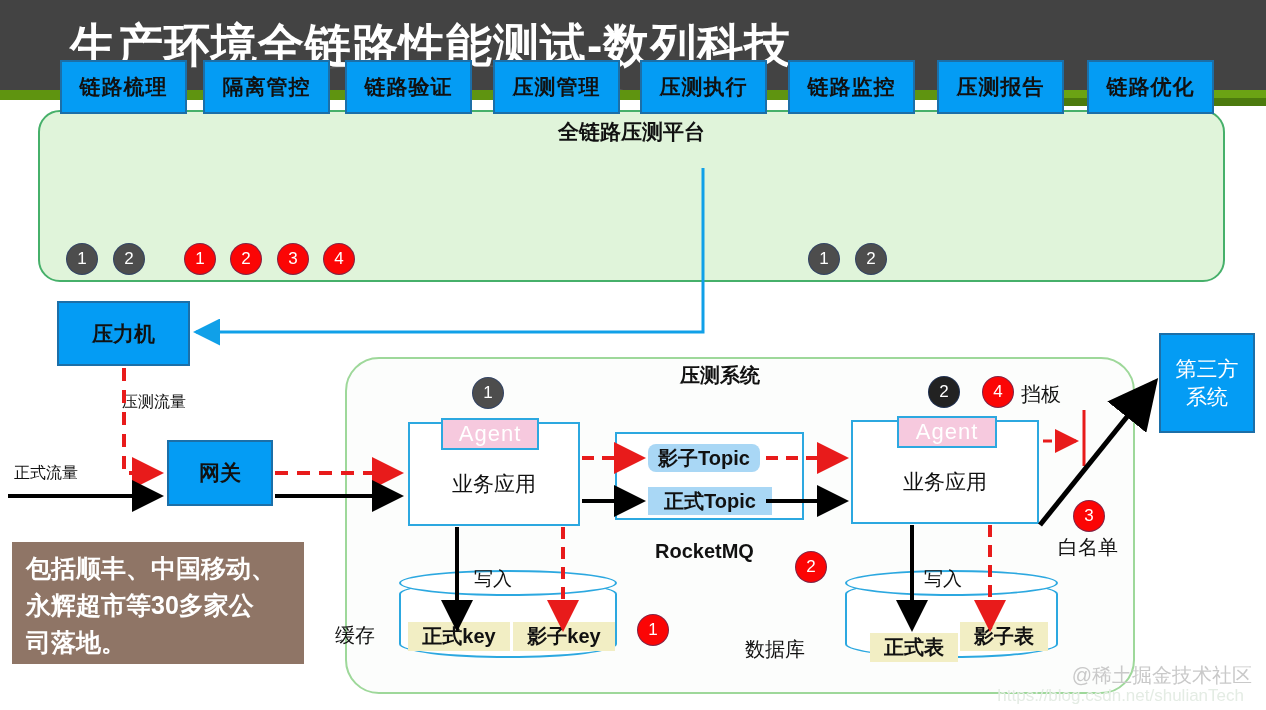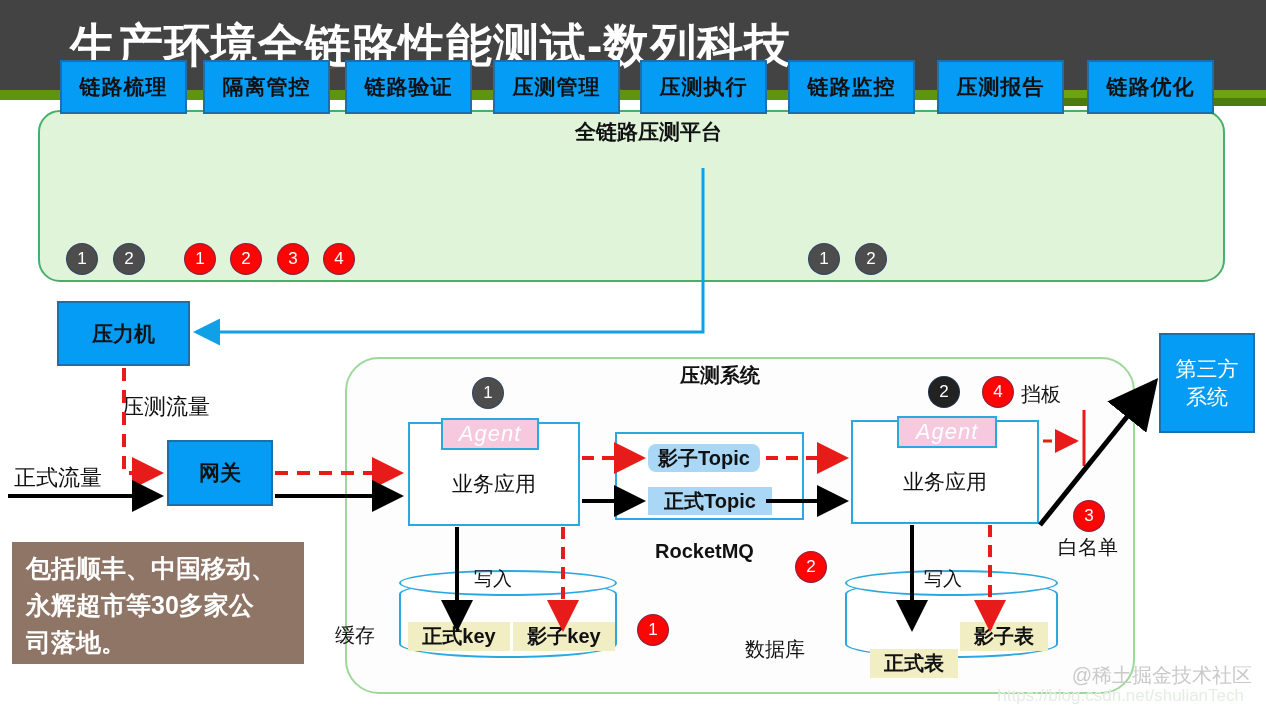--- a/index.html
+++ b/index.html
@@ -166,21 +166,20 @@
     position: absolute;
     background: #f6c9de;
     border: 2px solid #2ca8e0;
     box-sizing: border-box;
     display: flex;
     align-items: center;
     justify-content: center;
     font-size: 22px;
     color: #ffffff;
     letter-spacing: 1px;
-    font-style: italic;
   }
 
   
   .mq-box {
     position: absolute;
     background: #ffffff;
     border: 2px solid #2ca8e0;
     box-sizing: border-box;
   }
   .topic-chip {
@@ -237,21 +236,21 @@
     color: #111111;
   }
 
   
   .flow-label {
     position: absolute;
     font-size: 20px;
     color: #111111;
     white-space: nowrap;
   }
-  .flow-label.big { font-size: 22px; }
+  .flow-label.big { font-size: 16px; }
 
   
   .note-box {
     position: absolute;
     left: 12px; top: 542px;
     width: 292px; height: 122px;
     background: #8f7566;
     box-sizing: border-box;
     padding: 8px 12px 0 14px;
   }
@@ -293,21 +292,21 @@
 
   <div class="titlebar">
     <div class="arc"></div>
     <div class="title-text cn">生产环境全链路性能测试-数列科技</div>
   </div>
   <div class="green-bar-left"></div>
   <div class="green-bar-right"></div>
   <div class="green-bar-right-top"></div>
 
   <div class="platform-panel"></div>
-  <div class="platform-title cn" style="left:38px; top:118px; width:1187px;padding-left:17px;">全链路压测平台</div>
+  <div class="platform-title cn" style="left:38px; top:118px; width:1187px;">全链路压测平台</div>
 
   <div class="mod-box cn" style="left:60px; width:127px;">链路梳理</div>
   <div class="mod-box cn" style="left:203px; width:127px;">隔离管控</div>
   <div class="mod-box cn" style="left:345px; width:127px;">链路验证</div>
   <div class="mod-box cn" style="left:493px; width:127px;">压测管理</div>
   <div class="mod-box cn" style="left:640px; width:127px;">压测执行</div>
   <div class="mod-box cn" style="left:937px; width:127px;">压测报告</div>
   <div class="mod-box cn" style="left:788px; width:127px;">链路监控</div>
   <div class="mod-box cn" style="left:1087px; width:127px;">链路优化</div>
 
@@ -357,21 +356,21 @@
   <div class="cyl-top" style="left:399px; top:570px; width:218px; height:26px;"></div>
   <div class="write-label cn" style="left:474px; top:566px;">写入</div>
   <div class="cyl-cell cn" style="left:408px; top:622px; width:102px; height:29px;">正式key</div>
   <div class="cyl-cell cn" style="left:513px; top:622px; width:102px; height:29px;">影子key</div>
   <div class="store-label cn" style="left:335px; top:622px;">缓存</div>
   <div class="badge red" style="left:637px; top:614px;">1</div>
 
   <div class="cyl" style="left:845px; top:580px; width:213px; height:78px;"></div>
   <div class="cyl-top" style="left:845px; top:570px; width:213px; height:26px;"></div>
   <div class="write-label cn" style="left:924px; top:566px;">写入</div>
-  <div class="cyl-cell cn" style="left:870px; top:620px; width:88px; height:29px;margin-top:29px;">正式表</div>
+  <div class="cyl-cell cn" style="left:870px; top:604px; width:88px; height:29px;margin-top:29px;">正式表</div>
   <div class="cyl-cell cn" style="left:960px; top:622px; width:88px; height:29px;">影子表</div>
   <div class="store-label cn" style="left:745px; top:636px;">数据库</div>
 
   <div class="flow-label big cn" style="left:122px; top:392px;">压测流量</div>
   <div class="flow-label big cn" style="left:14px; top:463px;">正式流量</div>
 
   <div class="note-box">
     <div class="note-text cn">包括顺丰、中国移动、</div>
     <div class="note-text cn">永辉超市等30多家公</div>
     <div class="note-text cn">司落地。</div>

